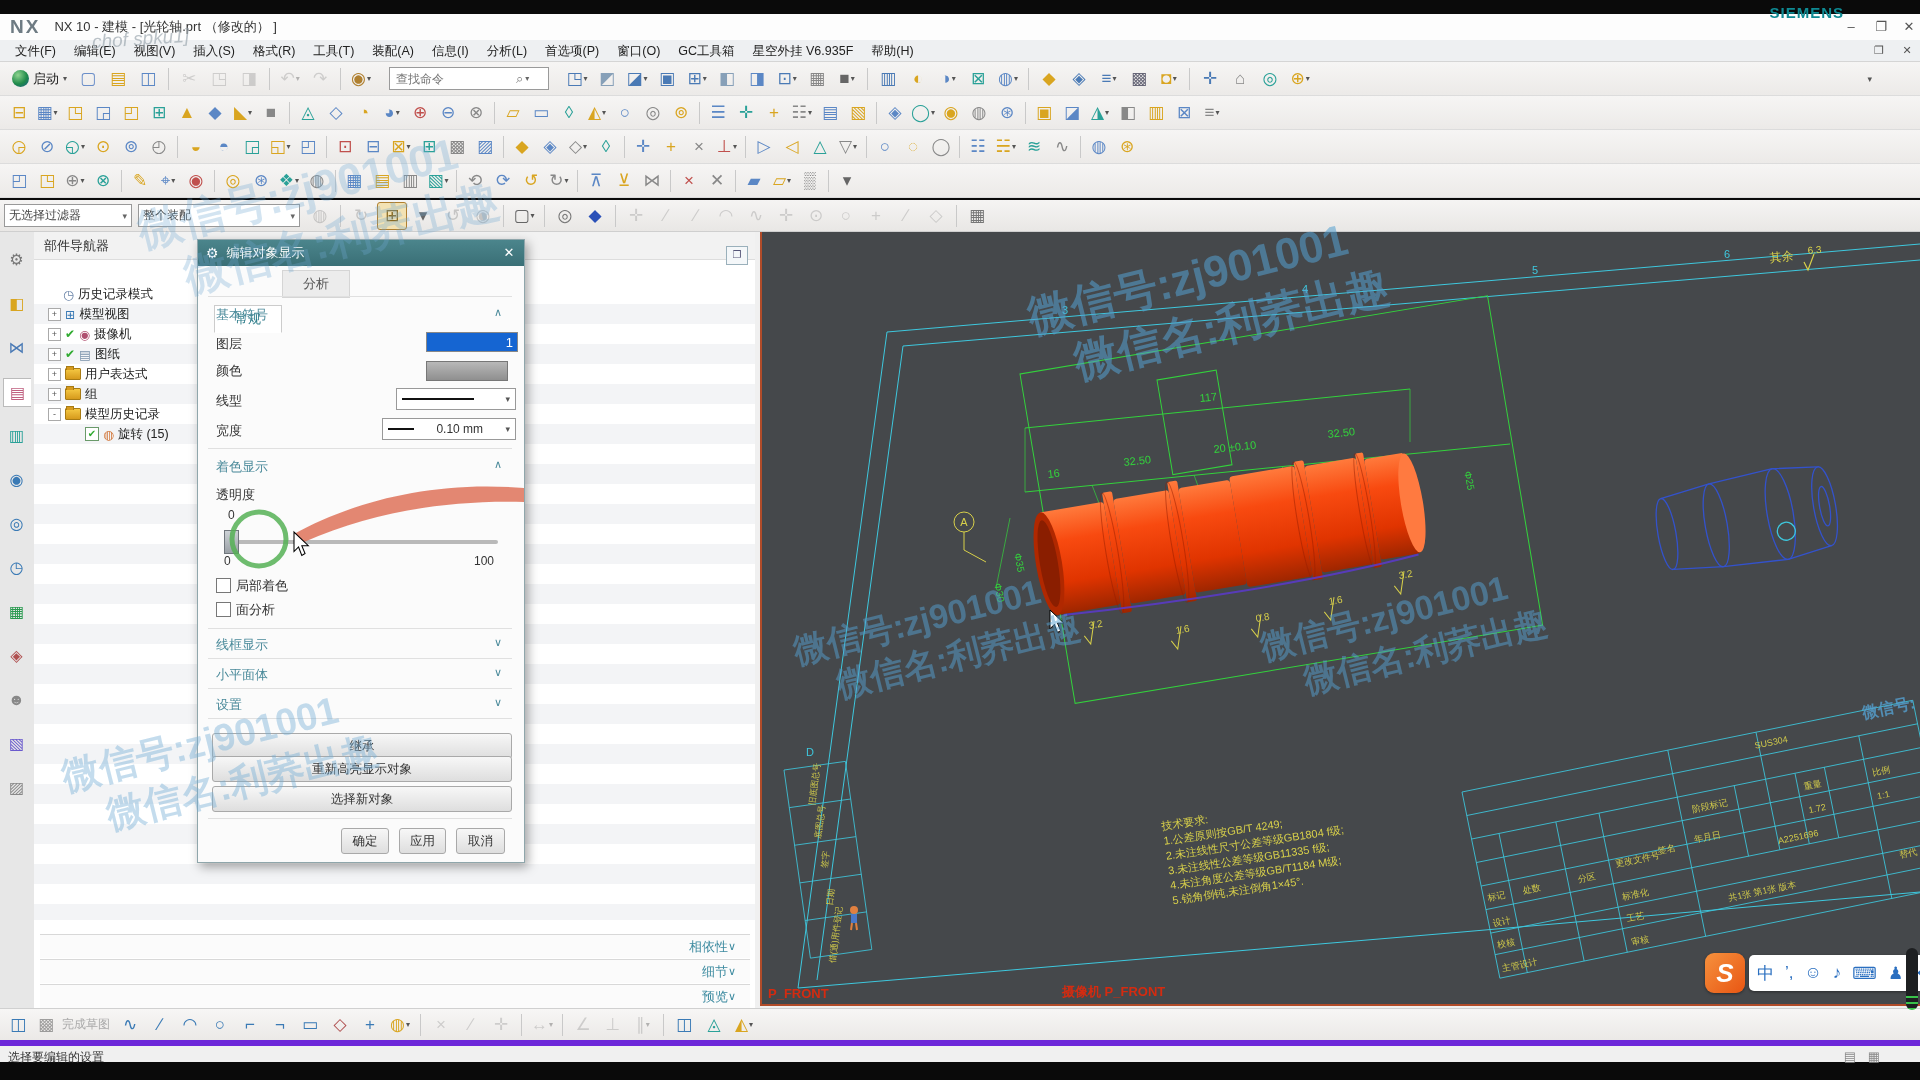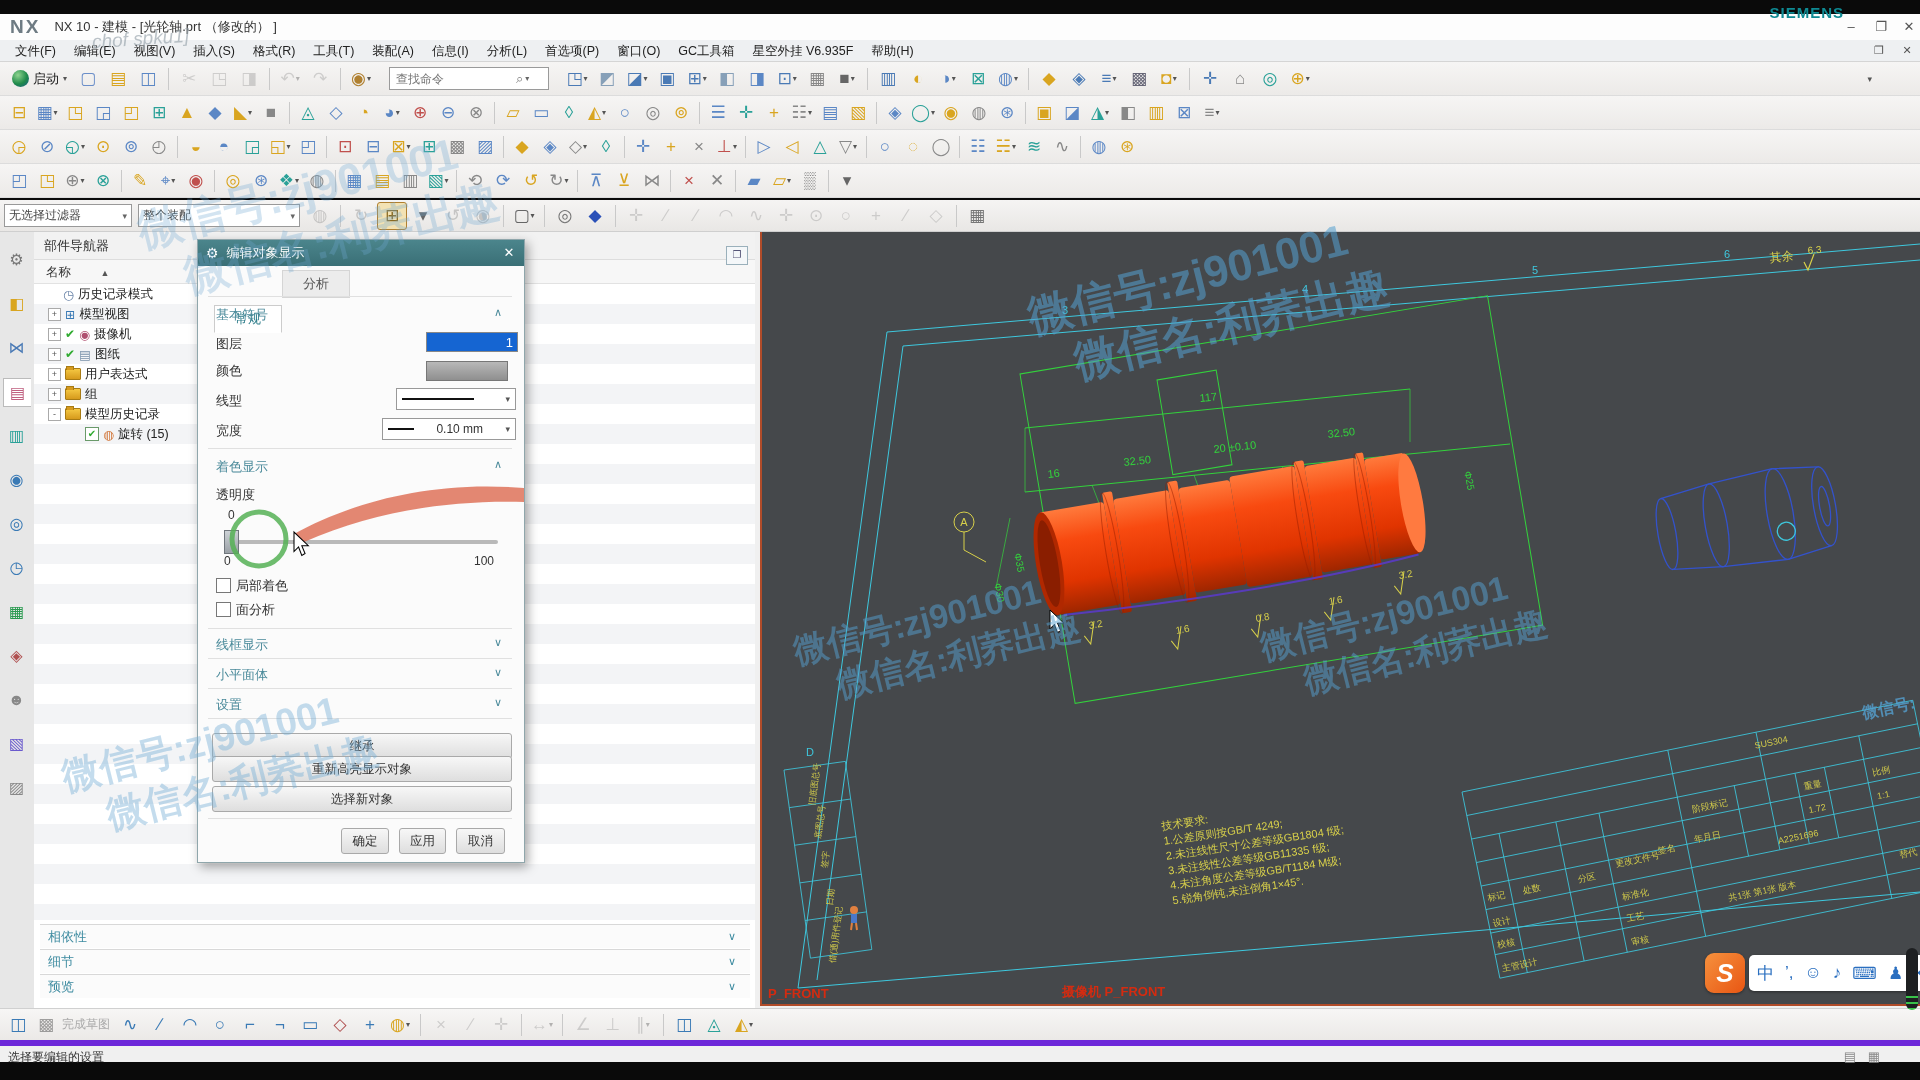--- a/index.html
+++ b/index.html
@@ -36,21 +36,21 @@
   #navigator{left:34px;top:232px;width:721px;height:776px;background:#fff;}
   #navtitle{left:34px;top:232px;width:721px;height:28px;background:#f2f2f2;border-bottom:1px solid #ddd;line-height:28px;padding-left:10px;font-size:13px;color:#333;box-sizing:border-box;}
   #navheader{left:34px;top:260px;width:721px;height:24px;background:#f7f7f7;border-bottom:1px solid #e2e2e2;line-height:24px;padding-left:12px;font-size:12.5px;color:#333;box-sizing:border-box;}
   #navstripes{left:34px;top:284px;width:721px;height:636px;background:repeating-linear-gradient(#ffffff 0 20px,#f3f4f6 20px 40px);}
   .navrow{position:absolute;height:20px;display:flex;align-items:center;gap:4px;font-size:12.5px;color:#222;}
   .expbox{width:11px;height:11px;border:1px solid #aaa;background:#fff;font-size:9px;line-height:10px;text-align:center;color:#555;}
   .chk{color:#2faa2f;font-weight:bold;font-size:12px;}
   .cbx{width:12px;height:12px;border:1px solid #6a9a6a;background:#fff;font-size:10px;line-height:11px;text-align:center;color:#2faa2f;}
   .fold{width:14px;height:10px;background:linear-gradient(#f5c843,#d69a1c);border:1px solid #a87b14;border-radius:1px;position:relative;}
   .fold:before{content:"";position:absolute;left:0;top:-3px;width:6px;height:3px;background:#d69a1c;border:1px solid #a87b14;border-bottom:none;}
-  .navpanel{left:40px;width:710px;height:24px;border-top:1px solid #d8d8d8;background:#fbfbfb;display:flex;align-items:center;justify-content:space-between;padding:0 14px 0 8px;box-sizing:border-box;color:#3d8ba0;font-size:13px;}
+  .navpanel{left:40px;width:710px;height:24px;border-top:1px solid #d8d8d8;background:#fbfbfb;display:flex;align-items:center;justify-content:flex-end;padding:0 14px 0 8px;box-sizing:border-box;color:#3d8ba0;font-size:13px;margin-top:10px;}
   
   #graphics{left:760px;top:232px;width:1158px;height:772px;background:#45484b;border-left:2px solid #b14c2a;border-bottom:2px solid #b14c2a;border-right:1px solid #7a3a22;}
   
   #dialog{left:197px;top:239px;width:326px;height:622px;background:#fbfbfb;border:1px solid #8fa6ab;box-shadow:3px 4px 10px rgba(0,0,0,.35);z-index:30;}
   #dlgtitle{position:absolute;left:0;top:0;width:100%;height:26px;background:linear-gradient(#4b858c,#3a6f76);color:#fff;display:flex;align-items:center;font-size:13px;}
   #dlgtitle .gear{margin:0 8px;font-size:14px;}
   #dlgclose{position:absolute;right:6px;top:4px;width:18px;height:18px;color:#fff;text-align:center;line-height:18px;font-size:13px;}
   .tab{position:absolute;top:30px;width:66px;height:26px;line-height:26px;text-align:center;font-size:13px;}
   .tab.active{background:#fff;border:1px solid #ccc;border-bottom:1px solid #fff;color:#2e7d8a;}
   .tab.idle{background:#ececec;border:1px solid #d5d5d5;color:#555;}
@@ -360,24 +360,20 @@
       <div class="ricon" style="top: 322px; color: rgb(58, 122, 181);">◷</div>
       <div class="ricon" style="top: 366px; color: rgb(42, 154, 80);">▦</div>
       <div class="ricon" style="top: 410px; color: rgb(176, 80, 80);">◈</div>
       <div class="ricon" style="top: 454px; color: rgb(136, 136, 136);">☻</div>
       <div class="ricon" style="top: 498px; color: rgb(106, 90, 205);">▧</div>
       <div class="ricon" style="top: 542px; color: rgb(136, 136, 136);">▨</div>
     </div>
 
   <div class="abs" id="navigator"></div>
   <div class="abs" id="navtitle">部件导航器</div>
-  <div class="abs" id="navheader">
-    <span>名称</span>
-    <span style="font-size:9px;color:#555;margin-left:26px;">▲</span>
-  </div>
   <div class="abs" id="navstripes">
       <div class="navrow" style="left: 14px; top: 0px;">
         <span style="width: 11px;"></span>
         <span style="color: rgb(106, 132, 168);">◷</span>
         <span>历史记录模式</span>
       </div>
       <div class="navrow" style="left: 14px; top: 20px;">
         <span class="expbox">+</span>
         <span style="color: rgb(58, 122, 181);">⊞</span>
         <span>模型视图</span>

